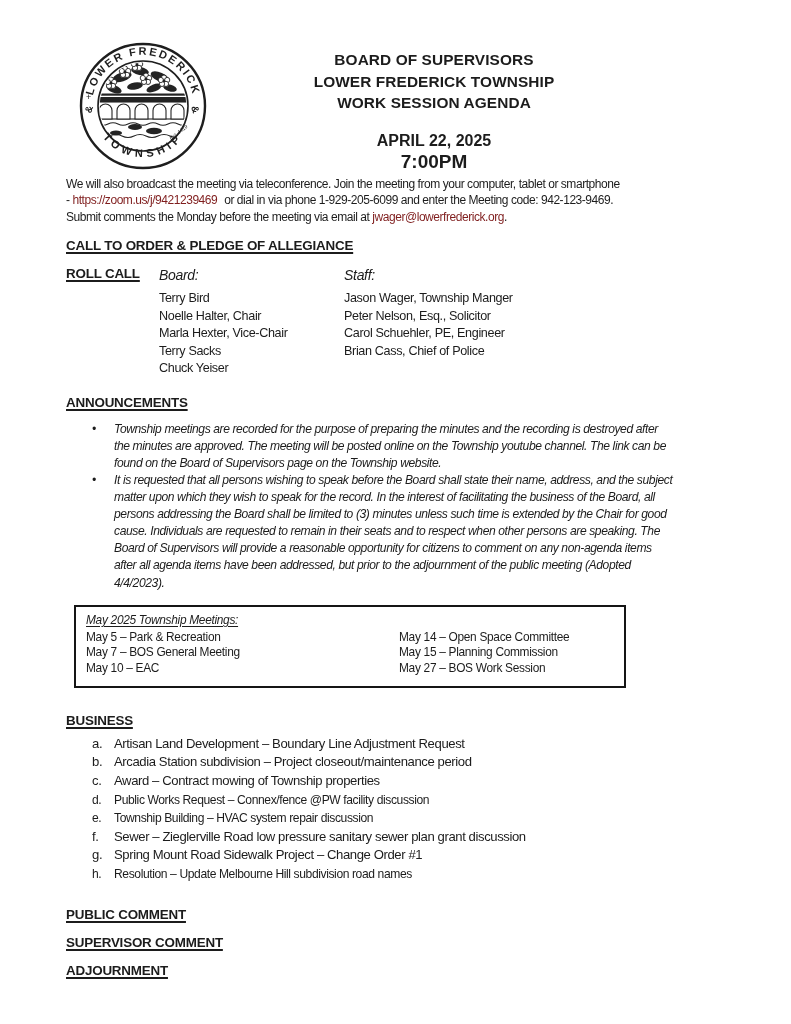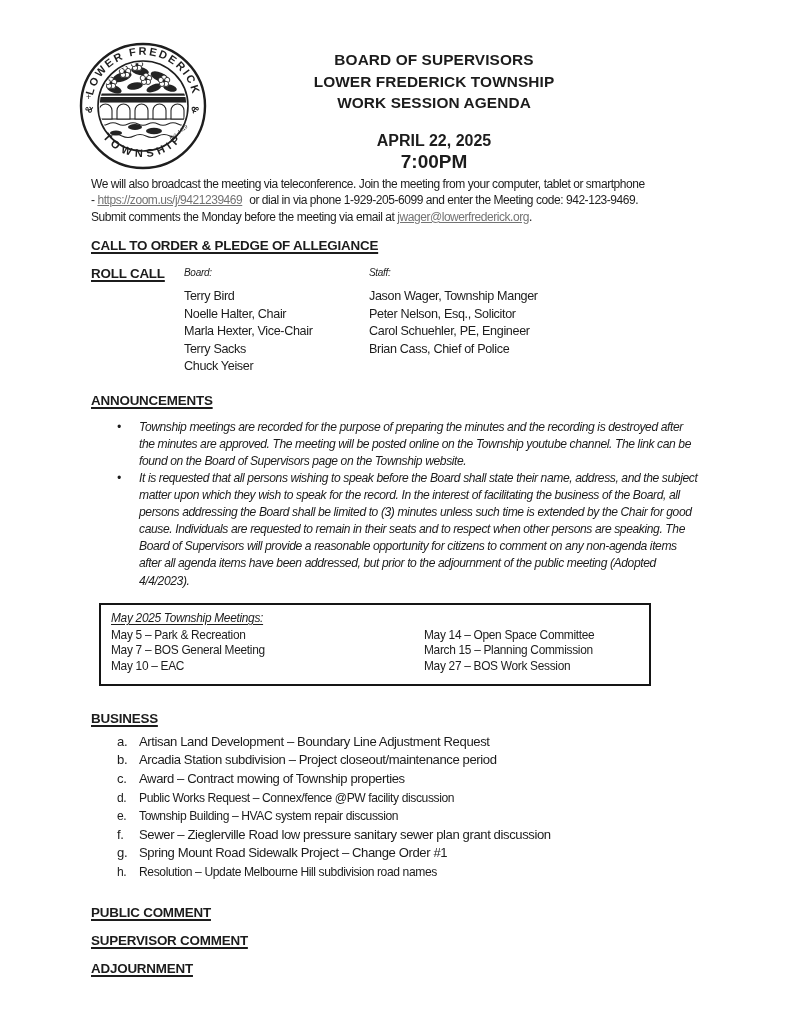--- a/index.html
+++ b/index.html
@@ -21,32 +21,32 @@
   .dateline  { font-weight:bold; font-size:16px; line-height:21.6px; margin-top:16px; }
   .timeline  { font-weight:bold; font-size:19px; line-height:21.6px;
                text-decoration-thickness:2px; text-underline-offset:2px; }
   
   .sealtxt { font-family:"Liberation Sans",sans-serif; font-weight:bold; font-size:11px; letter-spacing:2.1px; fill:#1e1e1e; }
   .sealtxt2 { font-family:"Liberation Sans",sans-serif; font-weight:bold; font-size:11px; letter-spacing:4.2px; fill:#1e1e1e; }
   .amp { font-family:"Liberation Sans",sans-serif; font-weight:bold; font-size:10px; fill:#1e1e1e; }
   .est { font-family:"Liberation Sans",sans-serif; font-style:italic; font-size:5px; fill:#1e1e1e; }
   .plusmark { font-family:"Liberation Sans",sans-serif; font-size:9px; fill:#1e1e1e; }
   
-  .content { padding:0 91px; }
+  .content { padding:0 66px; }
   .intro { font-size:12px; line-height:16.4px; letter-spacing:-0.45px; }
   .intro .ln { display:block; white-space:nowrap; }
-  .doclink { color:#737373; text-decoration:underline; cursor:pointer; }
+  .doclink { color:#7f1d1d; cursor:pointer; }
   .zoomlink { margin-right:4px; }
   .h { font-size:13.4px; font-weight:bold; letter-spacing:-0.2px;
        text-decoration:underline; text-decoration-thickness:1.8px; text-underline-offset:2px; }
   .h-call { margin-top:13px; }
   
   .rollcall { margin-top:13px; }
   .rc-grid { display:grid; grid-template-columns:93px 185px 1fr; }
-  .rc-label { font-style:italic; font-size:10px; letter-spacing:-0.3px; padding-top:1px; }
+  .rc-label { font-style:italic; font-size:14px; letter-spacing:-0.3px; padding-top:1px; }
   .rc-names { margin-top:7px; font-size:12.6px; line-height:17.5px; letter-spacing:-0.35px; list-style:none; }
   
   .h-ann { margin-top:17px; }
   .bullets { margin-top:11px; font-style:italic; font-size:12.1px; line-height:17.1px; letter-spacing:-0.4px; }
   .bullet { display:flex; padding-left:26px; }
   .bdot { width:22px; flex:0 0 22px; }
   .btxt { flex:1; max-width:562px; }
   
   .maybox { margin:13px 0 0 8px; width:552px; border:2px solid #151515; padding:5px 10px 9px; }
   .maytitle { font-style:italic; font-size:11.9px; line-height:16px; letter-spacing:-0.3px;
@@ -188,21 +188,21 @@
     <div class="maybox">
       <div class="maytitle">May 2025 Township Meetings:</div>
       <div class="maycols">
         <div class="mcol-left">
           <div class="mrow">May 5 – Park &amp; Recreation</div>
           <div class="mrow">May 7 – BOS General Meeting</div>
           <div class="mrow">May 10 – EAC</div>
         </div>
         <div class="mcol-right">
           <div class="mrow">May 14 – Open Space Committee</div>
-          <div class="mrow">March 15 – Planning Commission</div>
+          <div class="mrow">May 15 – Planning Commission</div>
           <div class="mrow">May 27 – BOS Work Session</div>
         </div>
       </div>
     </div>
 
     <h2 class="h h-biz">BUSINESS</h2>
 
     <div class="bizlist">
       <div class="bitem">
         <span class="blet">a.</span>

